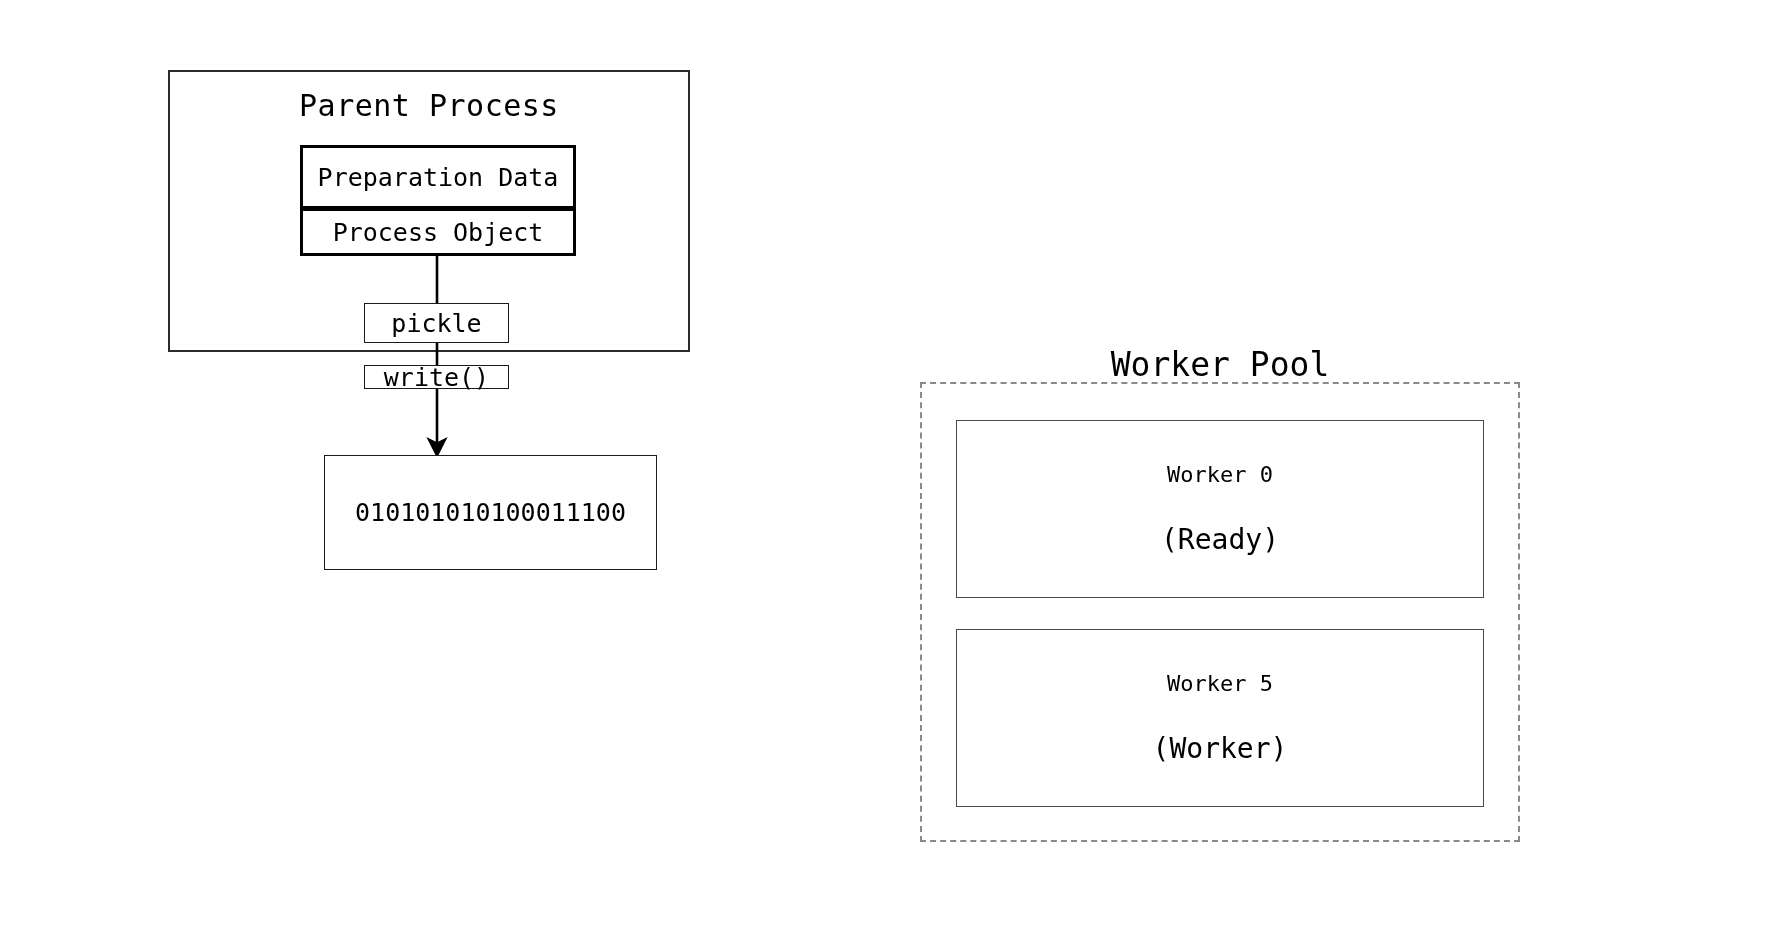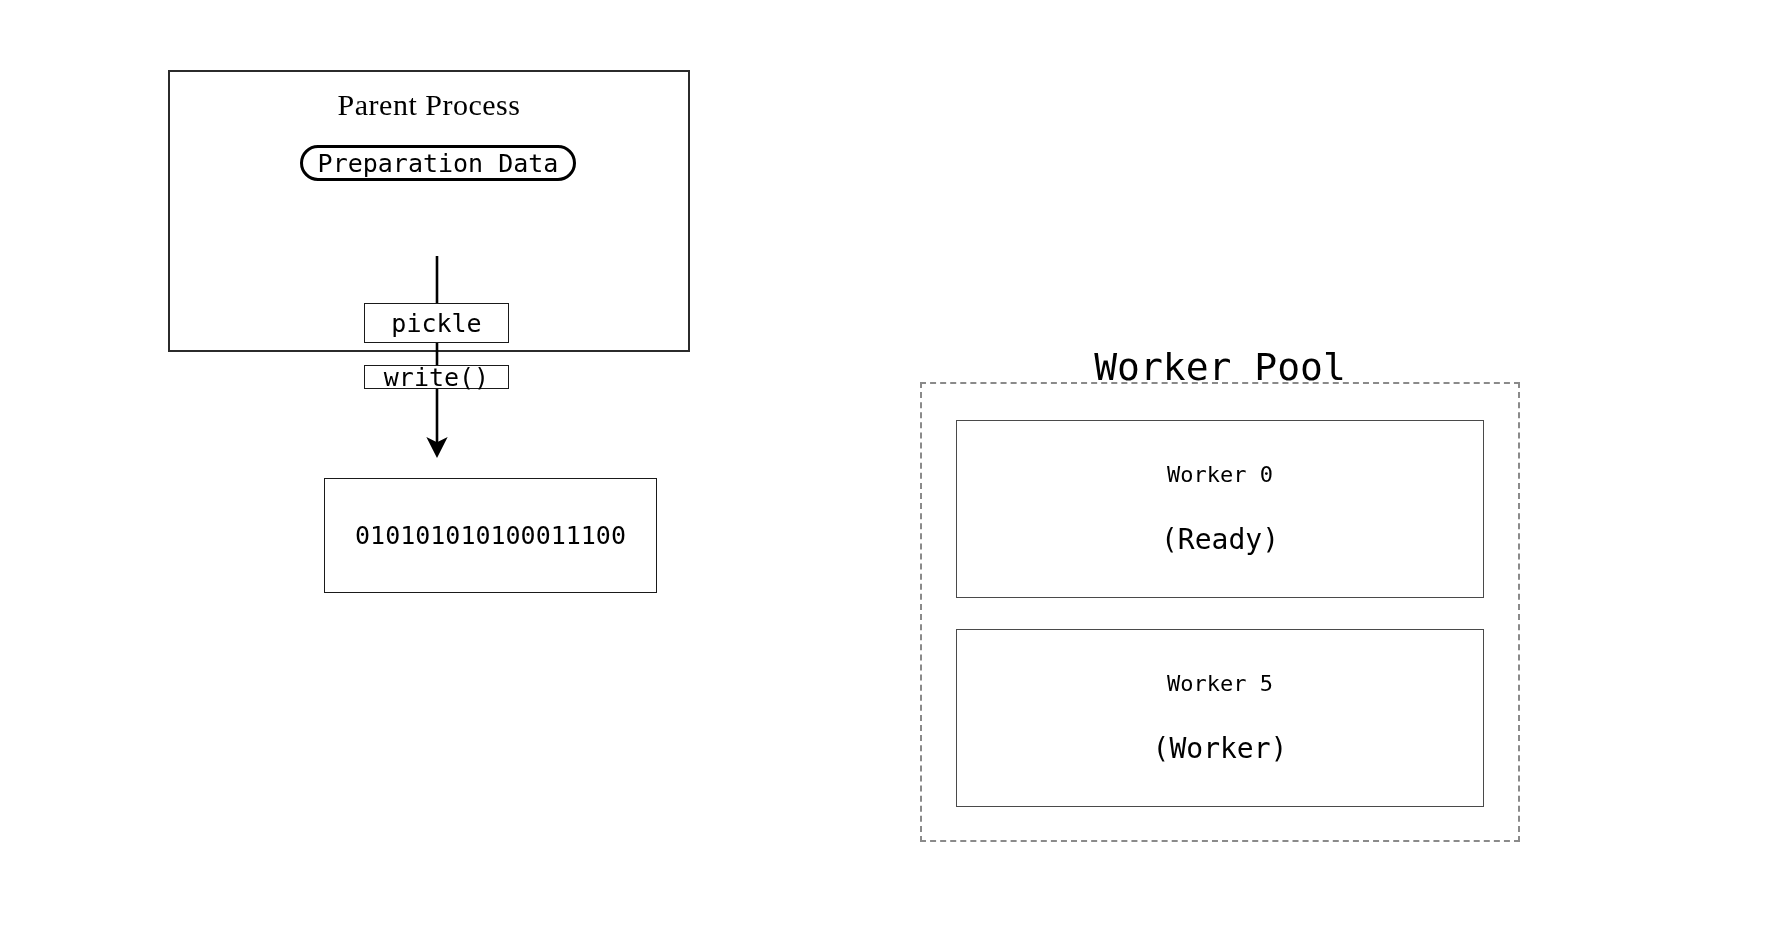--- a/index.html
+++ b/index.html
@@ -36,40 +36,38 @@
   }
   #parent-process-title {
     position: absolute;
     left: 168px;
     top: 88px;
     width: 522px;
     text-align: center;
     font-size: 30px;
     letter-spacing: 0.5px;
     white-space: nowrap;
-    font-family: Liberation Serif, serif;
   }
 
   .inner-box {
     position: absolute;
     background: #ffffff;
     border: 3px solid #000000;
     box-sizing: border-box;
     display: flex;
     align-items: center;
     justify-content: center;
     font-size: 25px;
     white-space: nowrap;
   }
   #preparation-data-box {
     left: 300px;
     top: 145px;
     width: 276px;
-    height: 36px;
-    border-radius: 21px;
+    height: 64px;
   }
   #process-object-box {
     left: 300px;
     top: 208px;
     width: 276px;
     height: 48px;
   }
 
   
   #connector-svg {
@@ -115,21 +113,20 @@
     top: 455px;
     width: 333px;
     height: 115px;
     border: 1.5px solid #1a1a1a;
     background: #ffffff;
     box-sizing: border-box;
     display: flex;
     align-items: center;
     justify-content: center;
     z-index: 2;
-    margin-top: 23px;
   }
   #pipe-bits {
     font-size: 25px;
     letter-spacing: 0px;
     white-space: nowrap;
   }
   #pipe-label {
     position: absolute;
     left: 324px;
     top: 578px;
@@ -139,21 +136,21 @@
     white-space: nowrap;
   }
 
   
   #worker-pool-title {
     position: absolute;
     left: 920px;
     top: 345px;
     width: 600px;
     text-align: center;
-    font-size: 38px;
+    font-size: 33px;
     white-space: nowrap;
   }
   #worker-pool-box {
     position: absolute;
     left: 920px;
     top: 382px;
     width: 600px;
     height: 460px;
     border: 2px dashed #8a8a8a;
     background: #ffffff;
@@ -198,20 +195,21 @@
         <path d="M0.4,0.4 L8.4,4.5 L0.4,8.6 L2.4,4.5 Z" fill="#000000"></path>
       </marker>
     </defs>
 
     <line x1="437" y1="256" x2="437" y2="307" stroke="#000000" stroke-width="2.6"></line>
     <line x1="437" y1="307" x2="437" y2="385" stroke="#000000" stroke-width="2.6"></line>
     <line x1="437" y1="385" x2="437" y2="447" stroke="#000000" stroke-width="2.6" marker-end="url(#arrowhead)"></line>
   </svg>
 
   <div class="inner-box" id="preparation-data-box">Preparation Data</div>
+  <div class="inner-box" id="process-object-box">Process Object</div>
 
   <div class="label-box" id="pickle-box">pickle</div>
   <div class="label-box" id="write-box">write()</div>
 
   <div id="pipe-box">
     <span id="pipe-bits">010101010100011100</span>
   </div>
 
   <div id="worker-pool-title">Worker Pool</div>
   <div id="worker-pool-box"></div>

